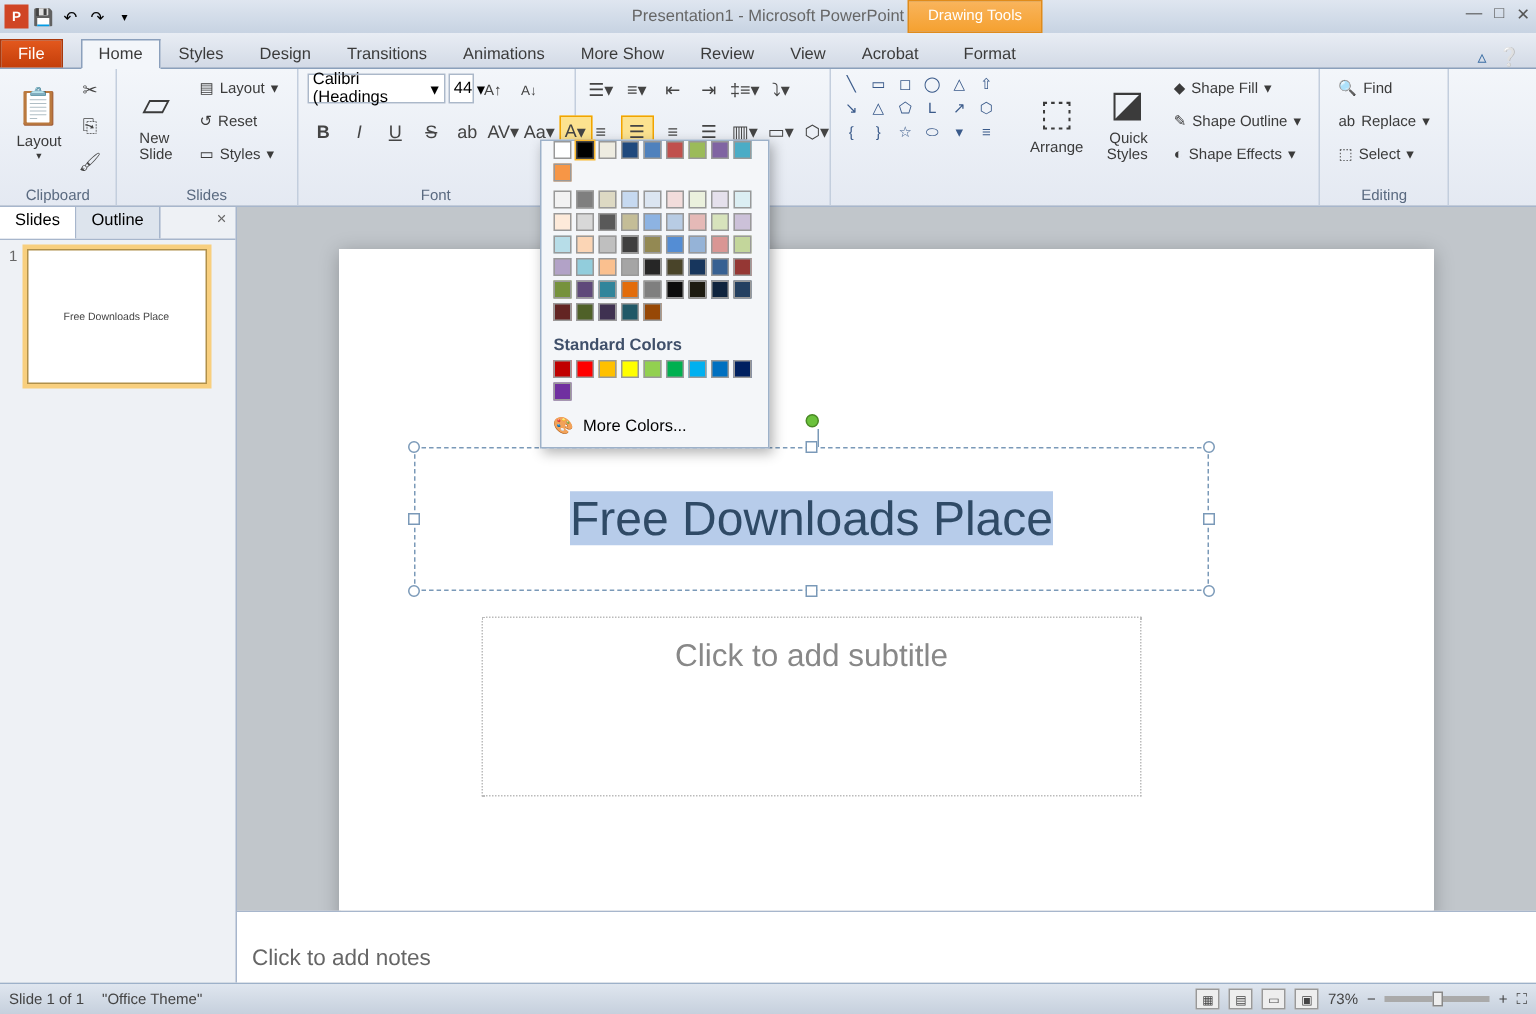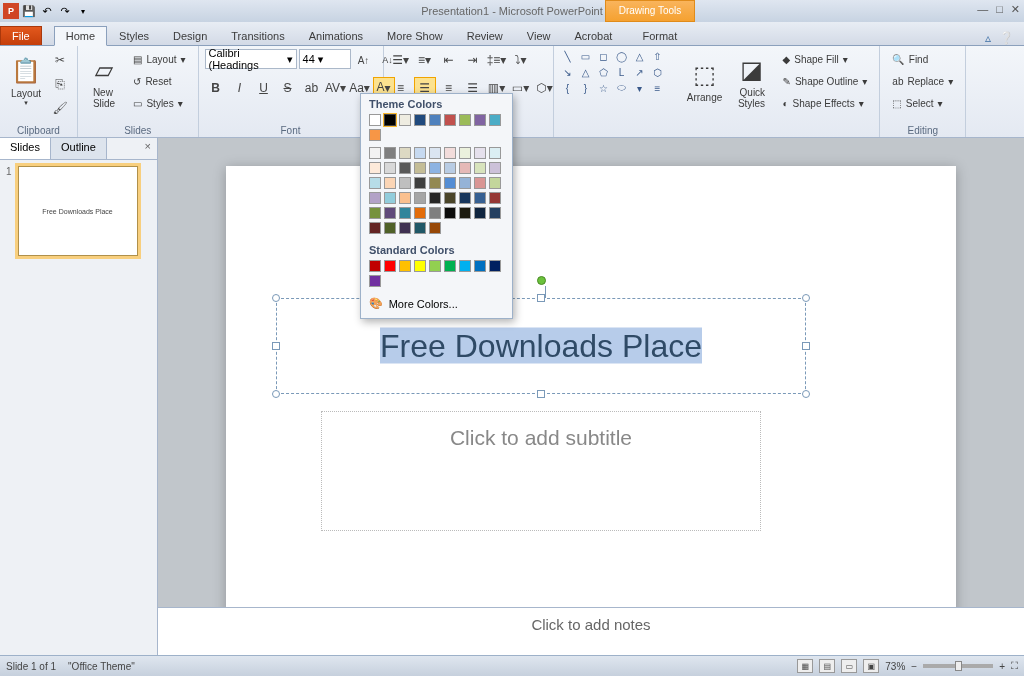--- a/index.html
+++ b/index.html
@@ -48,21 +48,21 @@
 .titlebox .handle{position:absolute;width:8px;height:8px;background:#fff;border:1px solid #7a99b8;border-radius:50%;}
 .titlebox .h-nw{left:-5px;top:-5px;} .titlebox .h-ne{right:-5px;top:-5px;} .titlebox .h-sw{left:-5px;bottom:-5px;} .titlebox .h-se{right:-5px;bottom:-5px;}
 .titlebox .h-n{left:50%;top:-5px;margin-left:-4px;border-radius:0;} .titlebox .h-s{left:50%;bottom:-5px;margin-left:-4px;border-radius:0;}
 .titlebox .h-w{left:-5px;top:50%;margin-top:-4px;border-radius:0;} .titlebox .h-e{right:-5px;top:50%;margin-top:-4px;border-radius:0;}
 .rot{position:absolute;left:50%;top:-22px;margin-left:-4px;width:9px;height:9px;background:#6bc23c;border:1px solid #4a8a26;border-radius:50%;}
 .rotline{position:absolute;left:50%;top:-16px;width:1px;height:12px;background:#7a99b8;}
 .titletxt { position:absolute; left:0;right:0;top:50%;transform:translateY(-50%); text-align:center; font-size:32px; color:#2f4a66;}
 .titletxt span{background:#b7ccea;}
 .subbox { position:absolute; left:95px; top:245px; width:440px; height:120px; border:1px dotted #bbb; text-align:center; color:#888; font-size:21px; padding-top:14px;}
 
-.notes { height:48px; background:#fff; border-top:1px solid #a7b6cc; padding:8px 10px; font-size:15px; color:#666;text-align:center;}
+.notes { height:48px; background:#fff; border-top:1px solid #a7b6cc; padding:22px 10px; font-size:15px; color:#666;}
 .editorcol{flex:1;display:flex;flex-direction:column;}
 
 .statusbar { height:21px; background:linear-gradient(#dfe6ef,#c6d0dd); border-top:1px solid #9db1c9; display:flex; align-items:center; font-size:10px; color:#444; padding:0 6px; gap:12px;}
 .statusbar .right{margin-left:auto;display:flex;align-items:center;gap:6px;}
 .viewbtn{width:16px;height:14px;border:1px solid #999;background:#eee;font-size:8px;display:inline-flex;align-items:center;justify-content:center;}
 .zoomslider{width:70px;height:4px;background:#aaa;position:relative;}
 .zoomslider .thumb{position:absolute;left:45%;top:-3px;width:7px;height:10px;background:#eee;border:1px solid #888;}
 
 .colorpop { position:absolute; left:360px; top:93px; width:153px; background:#f4f6f9; border:1px solid #9db1c9; box-shadow:2px 3px 8px rgba(0,0,0,.3); z-index:100; padding-bottom:4px;}
 .colorpop .sect { padding:4px 8px; font-size:11px; font-weight:bold; color:#40506a;}
@@ -141,21 +141,21 @@
         <div class="smallbtn">▭ <span>Styles</span> ▾</div>
       </div>
     </div>
     <div class="group-label">Slides</div>
   </div>
 
   <div class="group" style="width:185px;">
     <div class="group-body" style="flex-direction:column;">
       <div class="fontrow">
         <div class="combo" style="width:92px;"><span>Calibri (Headings</span>▾</div>
-        <div class="combo" style="width:52px;"><span>44</span>▾</div>
+        <div class="combo" style="width:17px;"><span>44</span>▾</div>
         <span class="iconbtn" style="font-size:10px;">A↑</span>
         <span class="iconbtn" style="font-size:9px;">A↓</span>
       </div>
       <div class="fontrow">
         <span class="iconbtn">
             <b>B</b>
           </span>
         <span class="iconbtn">
             <i>I</i>
           </span>
@@ -301,21 +301,20 @@
     <span>−</span>
     <div class="zoomslider">
         <div class="thumb"></div>
       </div>
     <span>+</span>
     <span>⛶</span>
   </div>
 </div>
 
 <div class="colorpop">
-  <div class="sect">Theme Colors</div>
   <div class="grid" id="theme-row1">
       <div class="sw" style="background: rgb(255, 255, 255);"></div>
       <div class="sw big" style="background: rgb(0, 0, 0);"></div>
       <div class="sw" style="background: rgb(238, 236, 225);"></div>
       <div class="sw" style="background: rgb(31, 73, 125);"></div>
       <div class="sw" style="background: rgb(79, 129, 189);"></div>
       <div class="sw" style="background: rgb(192, 80, 77);"></div>
       <div class="sw" style="background: rgb(155, 187, 89);"></div>
       <div class="sw" style="background: rgb(128, 100, 162);"></div>
       <div class="sw" style="background: rgb(75, 172, 198);"></div>

